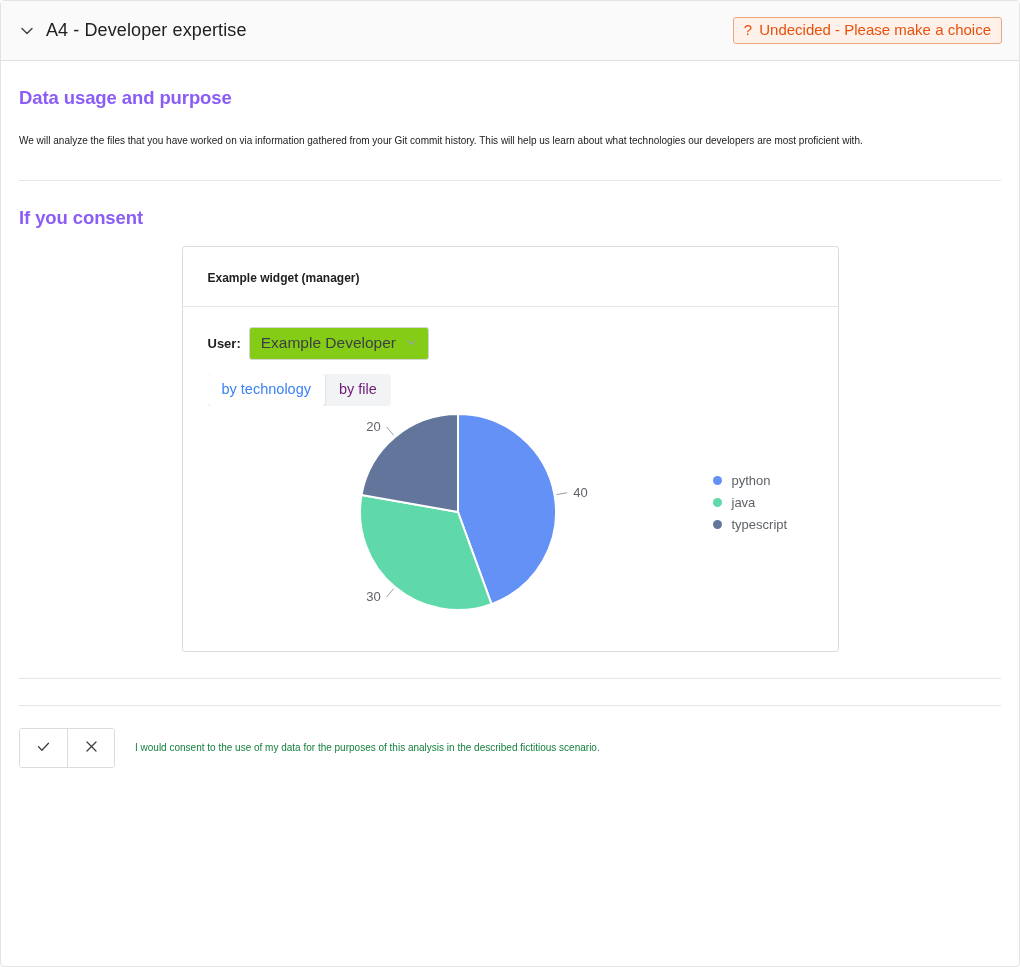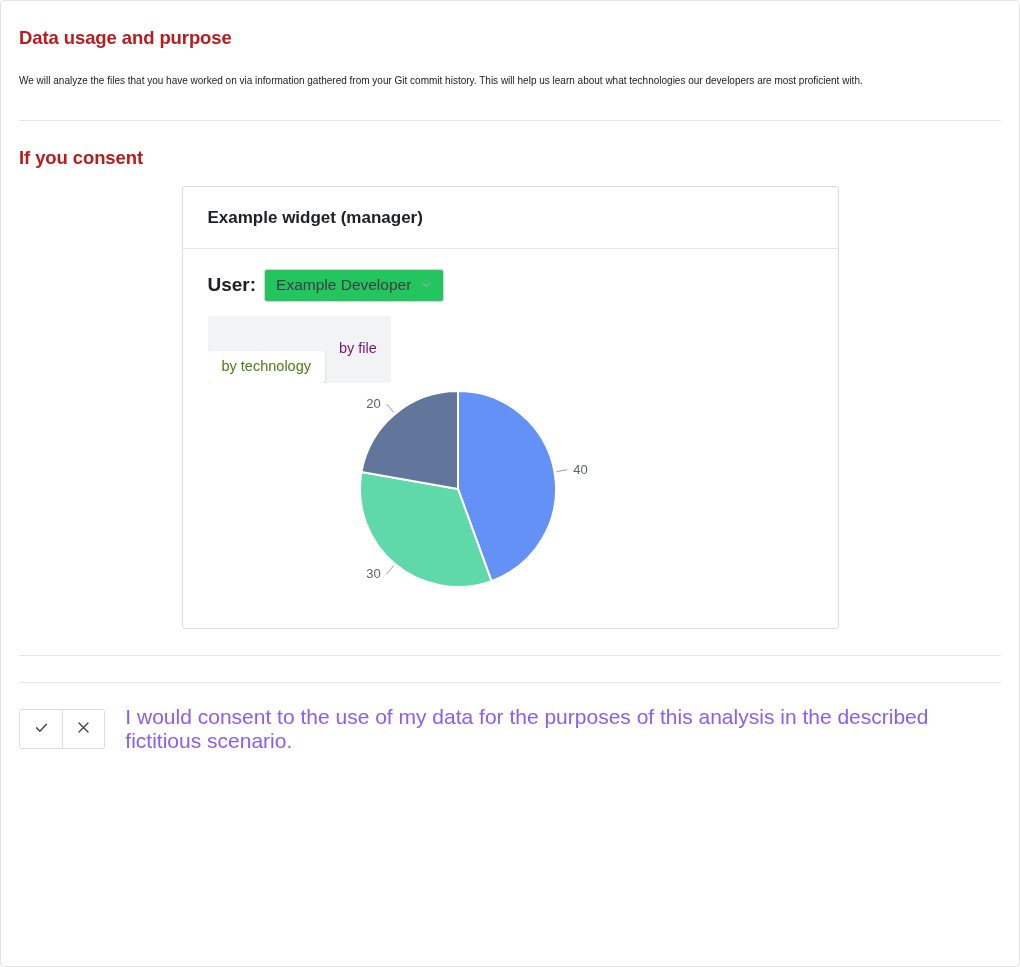--- a/index.html
+++ b/index.html
@@ -75,21 +75,21 @@
   .panel-body {
     flex: 1;
     padding: 0 18px;
     overflow: hidden;
   }
 
   h3.section-heading {
     font-size: 18.5px;
     font-weight: bold;
     margin: 26px 0 0 0;
-    color: #b91c1c;
+    color: #8b5cf6;
     letter-spacing: -0.1px;
   }
   p.section-text {
     font-size: 10px;
     line-height: 24.5px;
     color: #202124;
     margin: 20px 0 0 0;
     max-width: 985px;
   }
 
@@ -109,44 +109,44 @@
     width: 657px;
     border: 1px solid #dcdcdc;
     border-radius: 3px;
     background: #fff;
   }
   .widget-header {
     padding: 21px 25px 20px 25px;
     border-bottom: 1px solid #e6e6e6;
   }
   .widget-title {
-    font-size: 17px;
+    font-size: 12px;
     font-weight: bold;
     color: #202124;
   }
   .widget-body {
     padding: 20px 25px 14px 25px;
   }
   .user-row {
     display: flex;
     align-items: center;
     gap: 8px;
   }
   .user-label {
-    font-size: 19px;
+    font-size: 13px;
     font-weight: bold;
     color: #202124;
   }
   .user-select {
     display: inline-flex;
     align-items: center;
     gap: 9px;
     border: 1px solid #d6d6d6;
     border-radius: 3px;
-    background: #22c55e;
+    background: #84cc16;
     padding: 6px 10px 7px 11px;
     font-size: 15.5px;
     color: #3c4043;
     min-width: 155px;
   }
   .select-caret {
     color: #9aa0a6;
     display: inline-flex;
     align-items: center;
   }
@@ -164,24 +164,23 @@
     padding: 7px 14px 8px 14px;
     color: #701a75;
     background: transparent;
     border: none;
     font-family: inherit;
     cursor: pointer;
     line-height: 1.2;
   }
   .seg-btn.active {
     background: #ffffff;
-    color: #4d7c0f;
+    color: #3b82f6;
     box-shadow: 0 1px 2px rgba(60,64,67,0.25);
     border-radius: 3px;
-    margin-top: 35px;
   }
 
   
   .chart-area {
     position: relative;
     height: 225px;
     margin-top: 6px;
   }
   .chart-svg {
     display: block;
@@ -230,29 +229,43 @@
     justify-content: center;
     background: #fff;
     border: none;
     cursor: pointer;
     color: #3c4043;
   }
   .choice-btn + .choice-btn {
     border-left: 1px solid #dadce0;
   }
   .consent-text {
-    font-size: 21px;
-    color: #8b5cf6;
+    font-size: 10px;
+    color: #15803d;
   }
 </style>
 </head>
 <body>
 
 <div class="card">
 
+  <div class="panel-header">
+    <div class="header-left">
+      <span class="chevron">
+        <svg width="18" height="18" viewBox="0 0 18 18" fill="none" aria-hidden="true">
+          <path d="M4 6.5 L9 11.5 L14 6.5" stroke="#3c4043" stroke-width="1.4" fill="none" stroke-linecap="round" stroke-linejoin="round"></path>
+        </svg>
+      </span>
+      <span class="panel-title">A4 - Developer expertise</span>
+    </div>
+    <div class="status-badge">
+      <span class="badge-qmark">?</span>
+      <span>Undecided - Please make a choice</span>
+    </div>
+  </div>
 
   <div class="panel-body">
 
     <h3 class="section-heading">Data usage and purpose</h3>
     <p class="section-text">We will analyze the files that you have worked on via information gathered from your Git commit history. This will help us learn about what technologies our developers are most proficient with.</p>
 
     <hr class="divider">
 
     <h3 class="section-heading">If you consent</h3>
 
@@ -296,20 +309,34 @@
                   <line x1="185.72" y1="176.60" x2="178.65" y2="185.03" stroke="#9aa0a6" stroke-width="1"></line>
                   <line x1="185.72" y1="23.40" x2="178.65" y2="14.97" stroke="#9aa0a6" stroke-width="1"></line>
                 </g>
               <g>
                   <text x="365.31" y="84.73" text-anchor="start" font-size="13" fill="#5f6368" font-family="&quot;Liberation Sans&quot;, sans-serif">40</text>
                   <text x="172.65" y="189.03" text-anchor="end" font-size="13" fill="#5f6368" font-family="&quot;Liberation Sans&quot;, sans-serif">30</text>
                   <text x="172.65" y="18.97" text-anchor="end" font-size="13" fill="#5f6368" font-family="&quot;Liberation Sans&quot;, sans-serif">20</text>
                 </g>
             </svg>
 
+            <div class="legend">
+              <div class="legend-item">
+                <span class="legend-dot" style="background: rgb(99, 145, 245);"></span>
+                <span class="legend-label">python</span>
+              </div>
+              <div class="legend-item">
+                <span class="legend-dot" style="background: rgb(95, 217, 170);"></span>
+                <span class="legend-label">java</span>
+              </div>
+              <div class="legend-item">
+                <span class="legend-dot" style="background: rgb(98, 118, 156);"></span>
+                <span class="legend-label">typescript</span>
+              </div>
+            </div>
           </div>
 
         </div>
       </div>
     </div>
 
     <hr class="divider">
 
 
     <hr class="divider">

